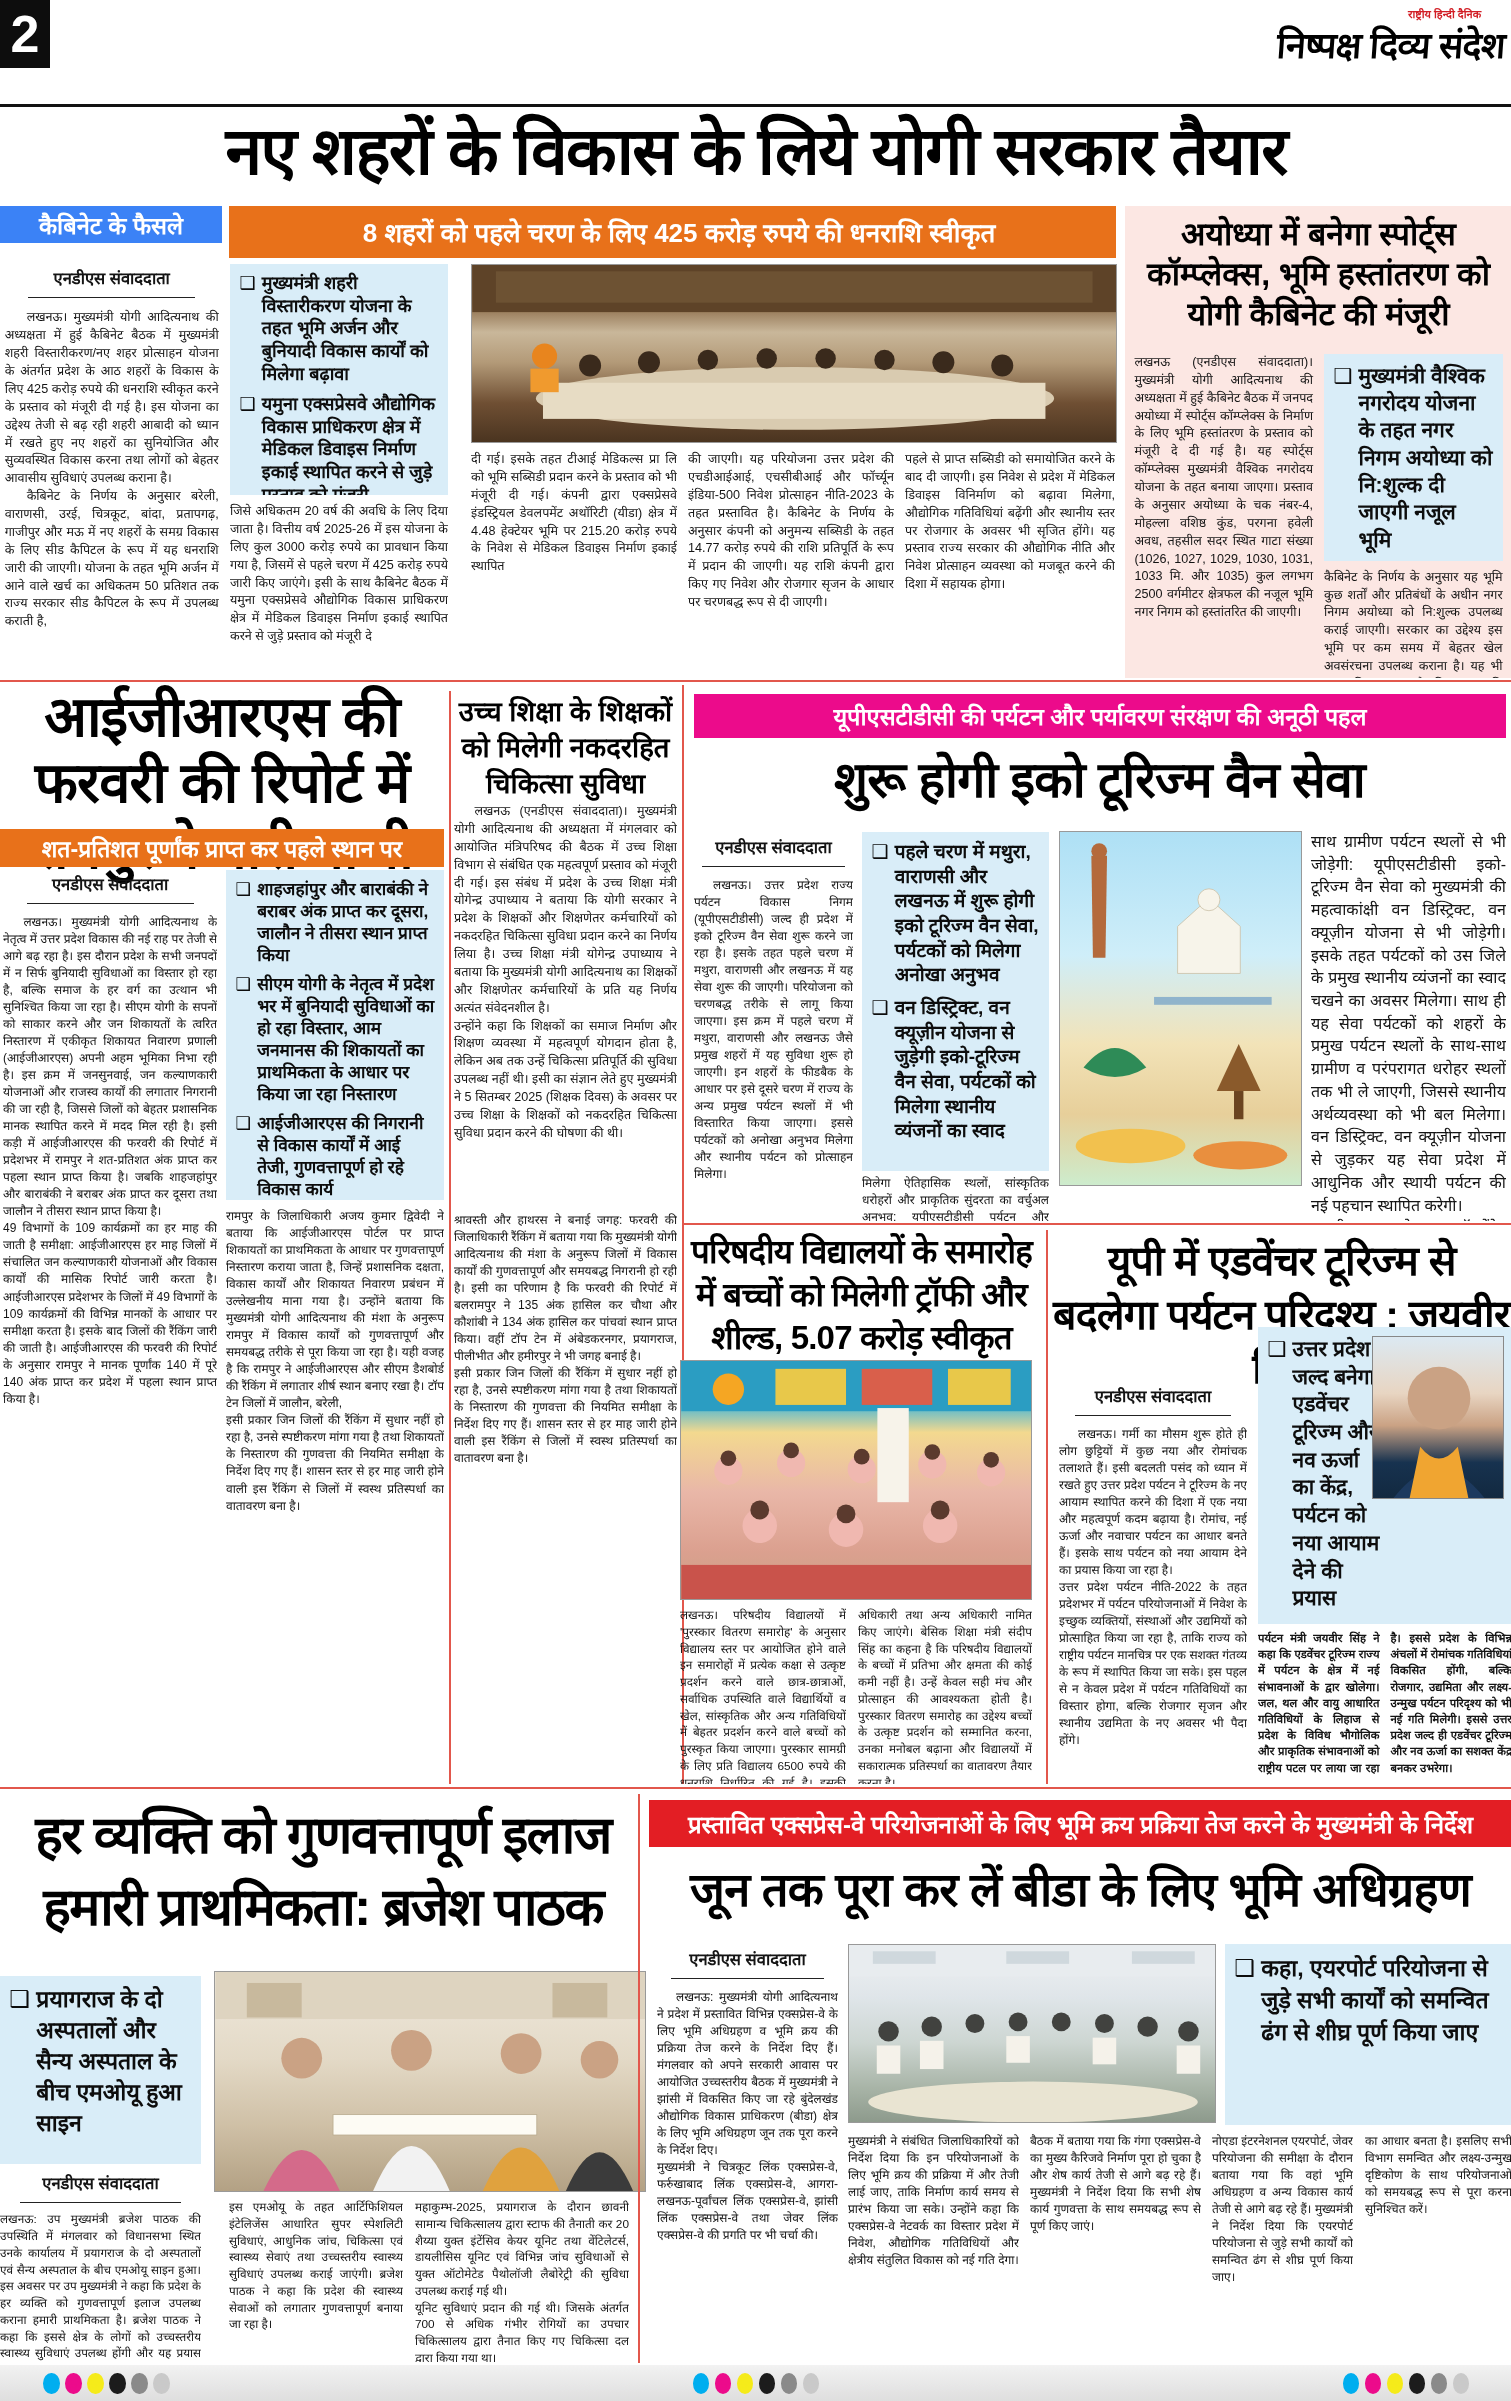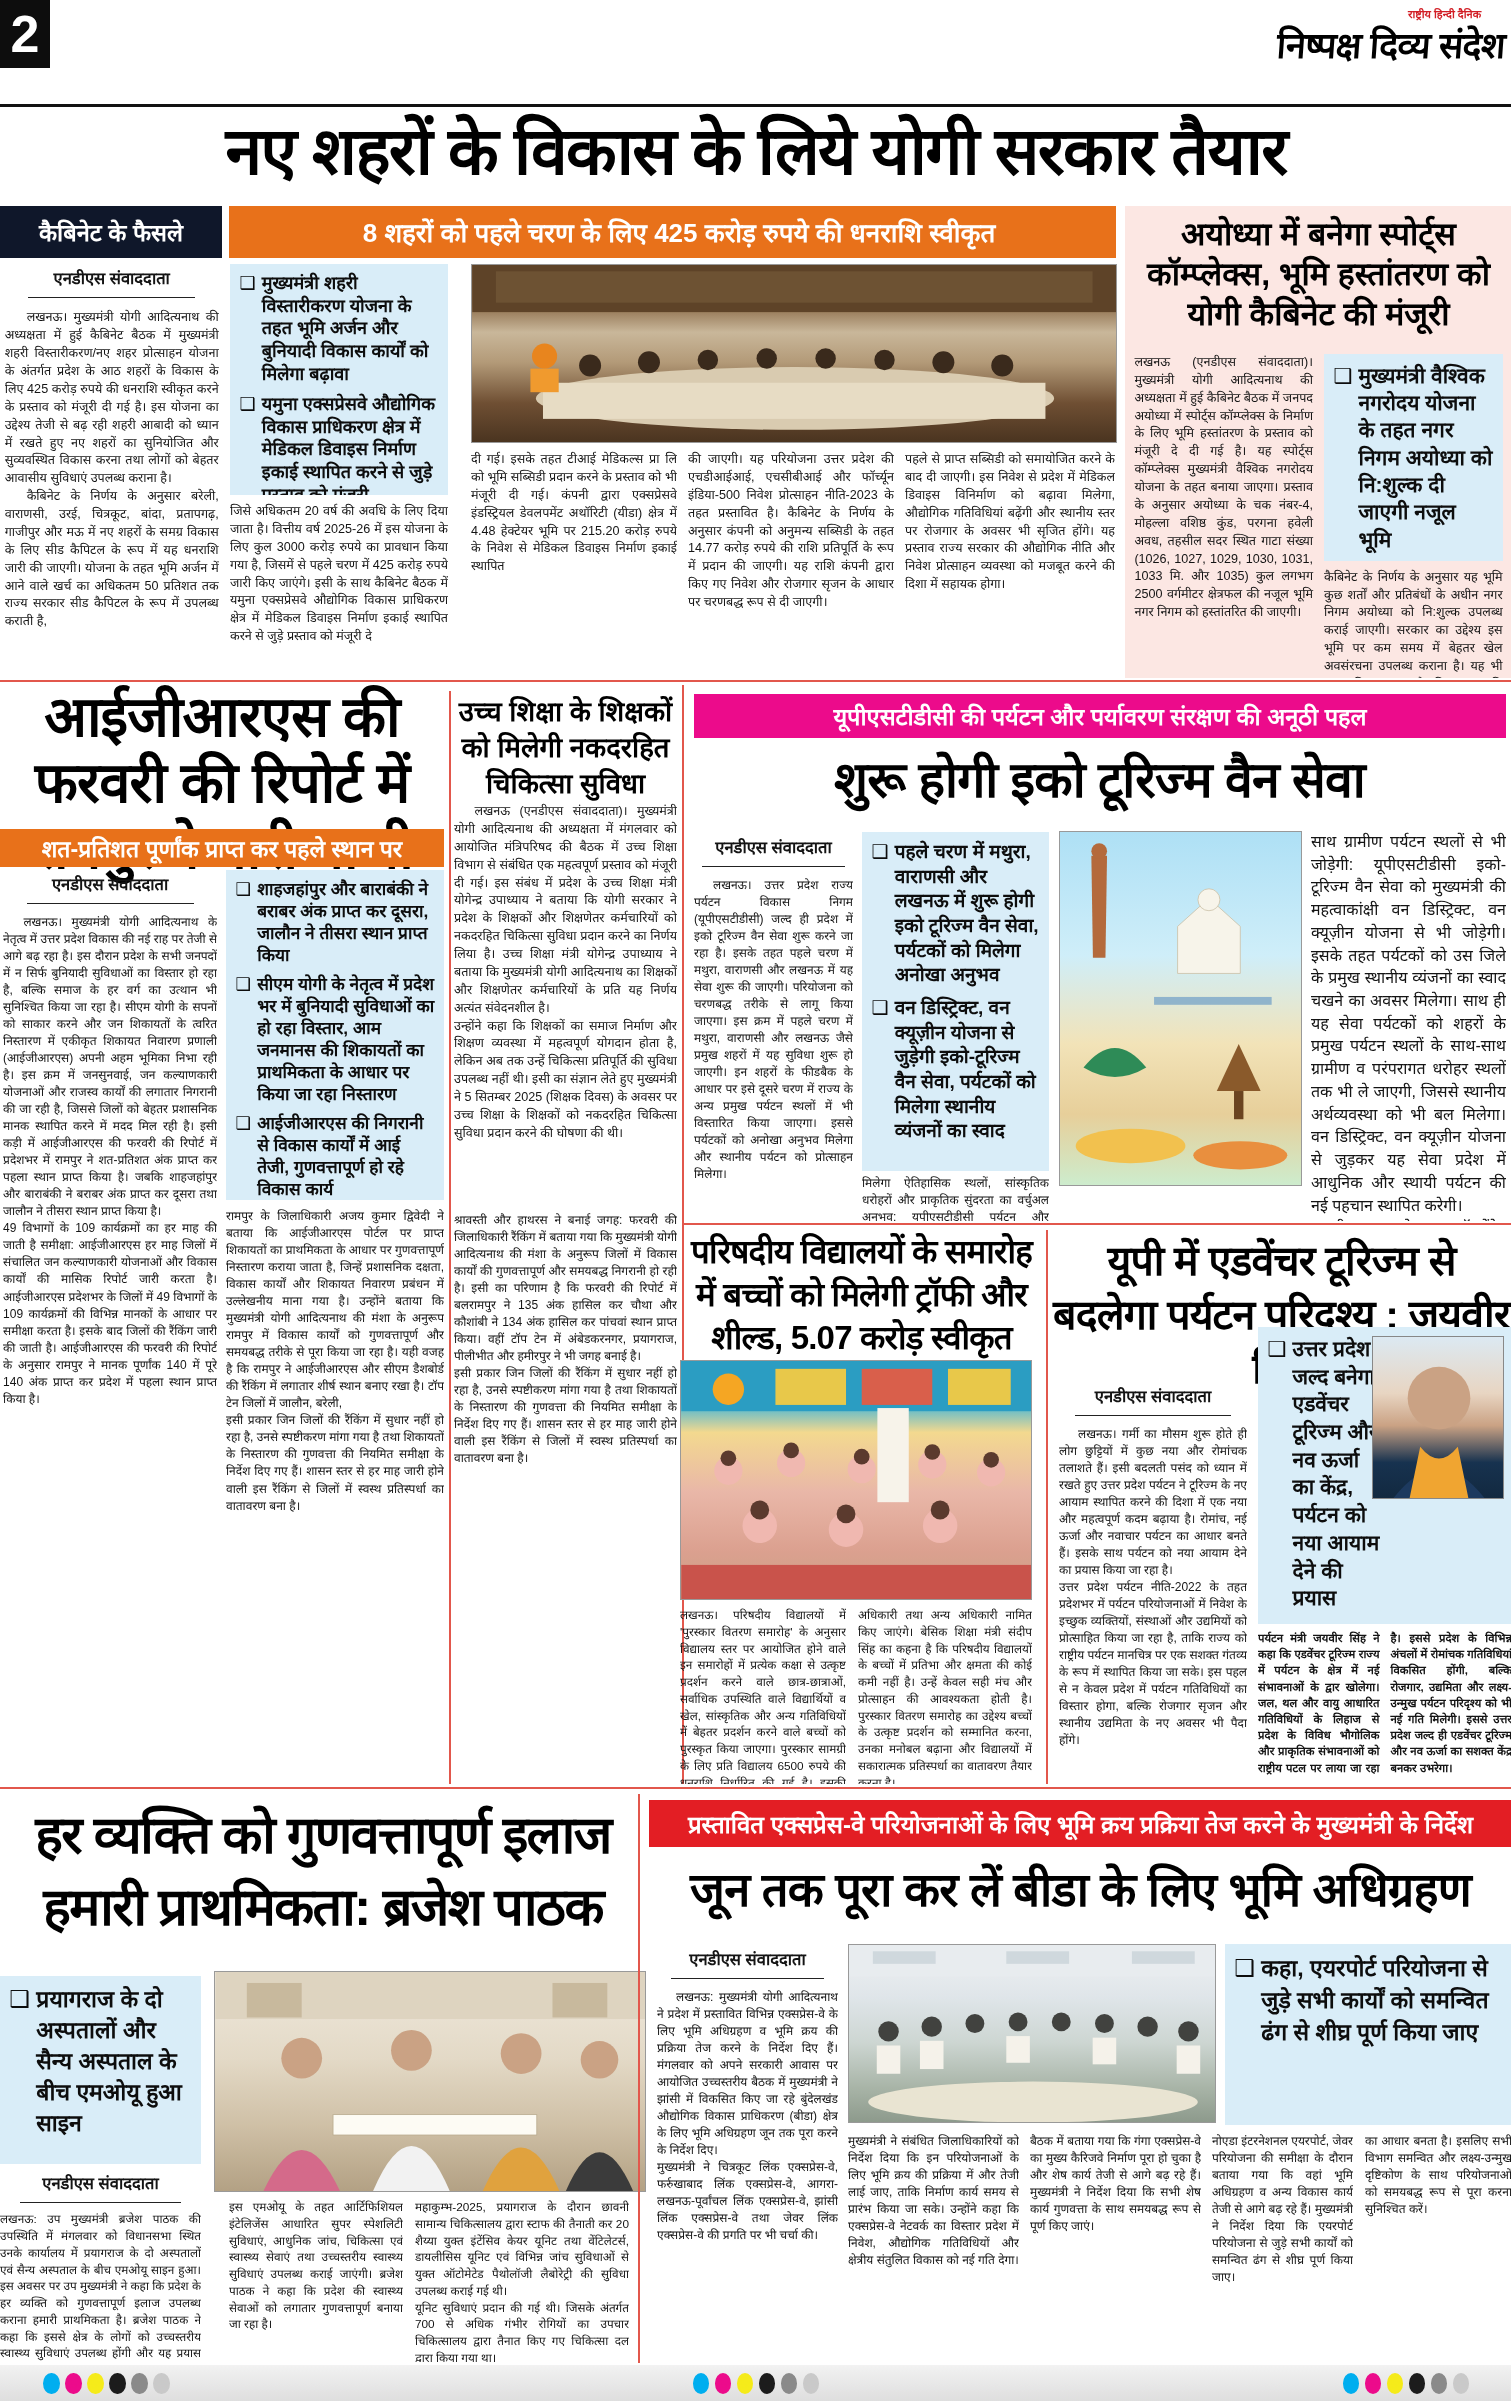--- a/index.html
+++ b/index.html
@@ -37,21 +37,21 @@
     <span>2</span>
   </div>
   <div class="abs" style="left:1239px;top:1.6px;width:272px;height:101px;text-align:right;padding-right:6.3px;">
     <div style="color:#D21F26;font-size:11px;font-weight:bold;margin:4.7px 23.6px 0 0;">राष्ट्रीय हिन्दी दैनिक</div>
     <div style="color:#000;font-size:36px;font-weight:900;line-height:1.4;letter-spacing:-0.8px;transform:skewX(-4deg);">निष्पक्ष दिव्य संदेश</div>
   </div>
   <div class="abs" style="left:0;top:104px;width:1512px;height:3.1px;background:#111;"></div>
 
   <div class="abs hl center" style="left:0;top:112px;width:1512px;height:88px;font-size:66px;letter-spacing:-1.6px;line-height:1.2;">नए शहरों के विकास के लिये योगी सरकार तैयार</div>
 
-  <div class="abs kicker" style="left:0;top:206px;width:222px;height:52px;background:#0f172a;">
+  <div class="abs kicker" style="left:0;top:206px;width:222px;height:37px;background:#3b82f6;">
     <span class="white" style="font-size:23.6px;">कैबिनेट के फैसले</span>
   </div>
   <div class="abs kicker" style="left:229px;top:206px;width:887px;height:52px;background:var(--orange);padding-left:13px;">
     <span class="white" style="font-size:26px;">8 शहरों को पहले चरण के लिए 425 करोड़ रुपये की धनराशि स्वीकृत</span>
   </div>
 
   <div class="col" style="left:4.7px;top:267px;width:214px;height:410px;">
     <div class="byline" style="margin:0 23.6px 11px 23.6px;">एनडीएस संवाददाता</div>
     <p style="text-indent:22px;">लखनऊ। मुख्यमंत्री योगी आदित्यनाथ की अध्यक्षता में हुई कैबिनेट बैठक में मुख्यमंत्री शहरी विस्तारीकरण/नए शहर प्रोत्साहन योजना के अंतर्गत प्रदेश के आठ शहरों के विकास के लिए 425 करोड़ रुपये की धनराशि स्वीकृत करने के प्रस्ताव को मंजूरी दी गई है। इस योजना का उद्देश्य तेजी से बढ़ रही शहरी आबादी को ध्यान में रखते हुए नए शहरों का सुनियोजित और सुव्यवस्थित विकास करना तथा लोगों को बेहतर आवासीय सुविधाएं उपलब्ध कराना है।</p>
     <p style="text-indent:22px;">कैबिनेट के निर्णय के अनुसार बरेली, वाराणसी, उरई, चित्रकूट, बांदा, प्रतापगढ़, गाजीपुर और मऊ में नए शहरों के समग्र विकास के लिए सीड कैपिटल के रूप में यह धनराशि जारी की जाएगी। योजना के तहत भूमि अर्जन में आने वाले खर्च का अधिकतम 50 प्रतिशत तक राज्य सरकार सीड कैपिटल के रूप में उपलब्ध कराती है,</p>

